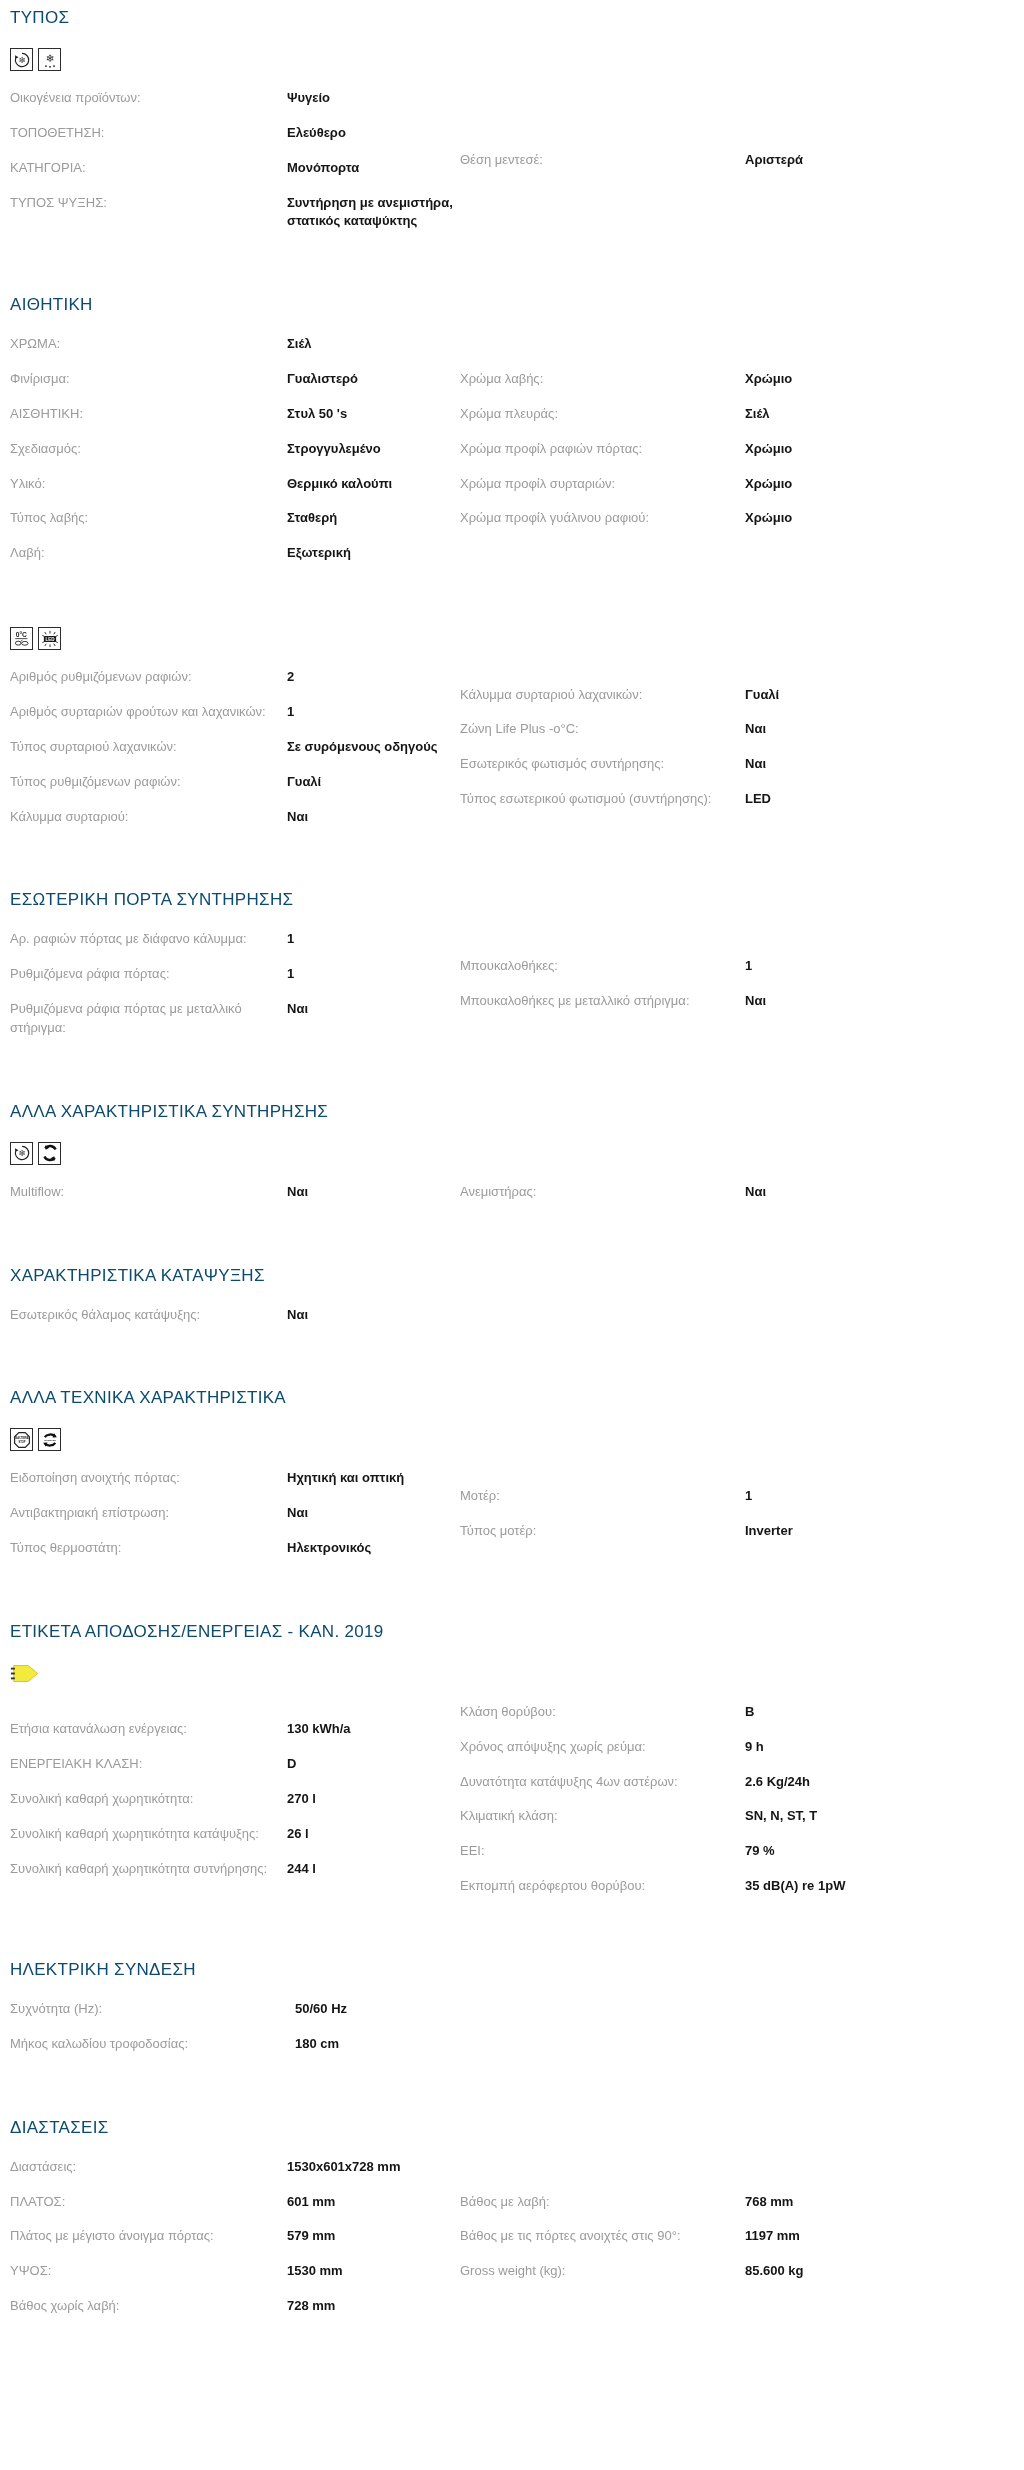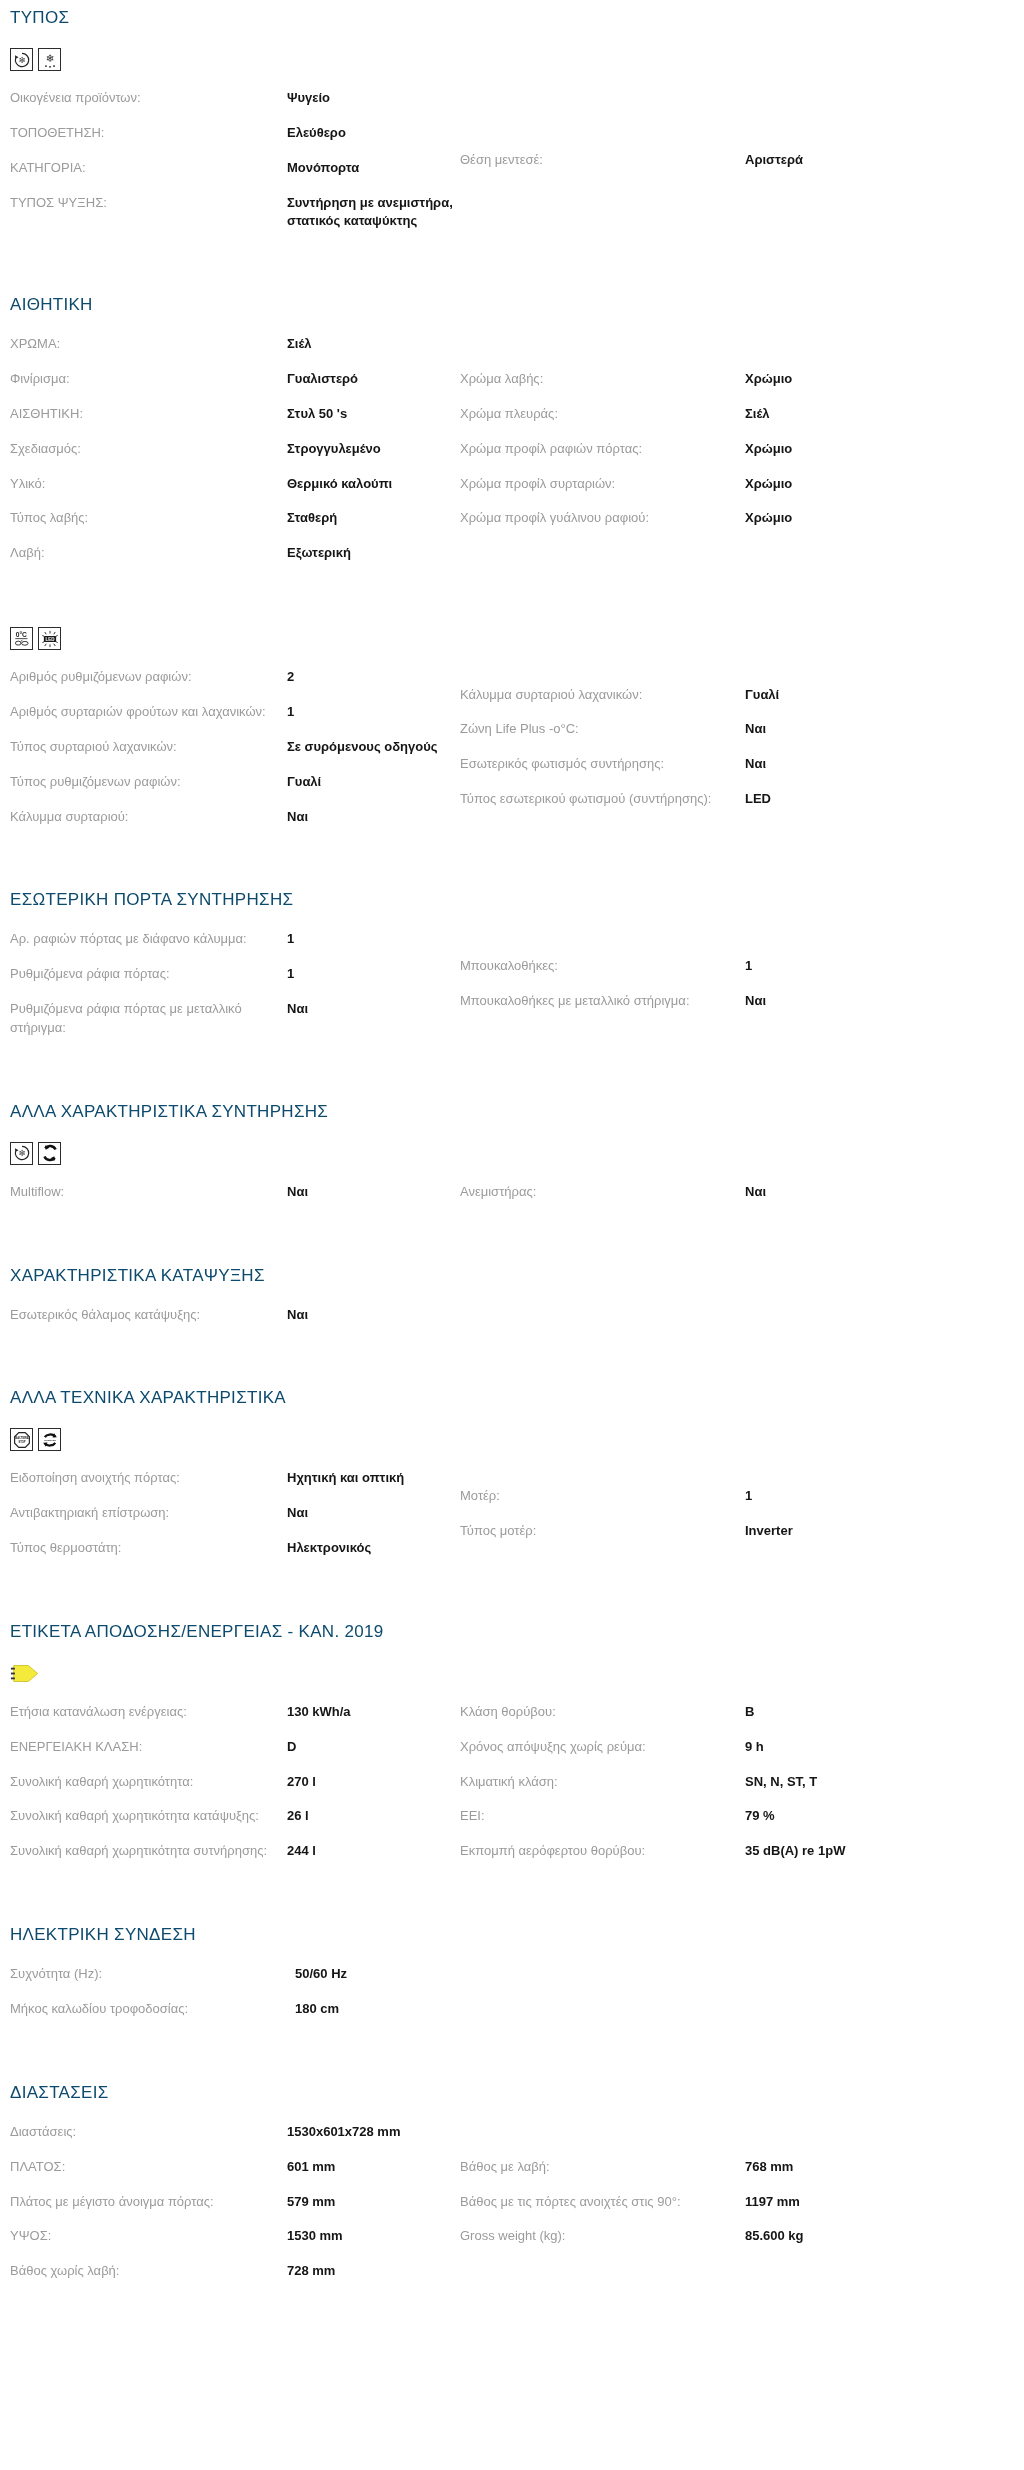--- a/index.html
+++ b/index.html
@@ -402,20 +402,24 @@
       <div class="col col-right">
           <div class="pair">
             <div class="lbl">Κλάση θορύβου:</div>
             <div class="val">B</div>
           </div>
           <div class="pair">
             <div class="lbl">Χρόνος απόψυξης χωρίς ρεύμα:</div>
             <div class="val">9 h</div>
           </div>
           <div class="pair">
+            <div class="lbl">Δυνατότητα κατάψυξης 4ων αστέρων:</div>
+            <div class="val">2.6 Kg/24h</div>
+          </div>
+          <div class="pair">
             <div class="lbl">Κλιματική κλάση:</div>
             <div class="val">SN, N, ST, T</div>
           </div>
           <div class="pair">
             <div class="lbl">EEI:</div>
             <div class="val">79 %</div>
           </div>
           <div class="pair">
             <div class="lbl">Εκπομπή αερόφερτου θορύβου:</div>
             <div class="val">35 dB(A) re 1pW</div>

